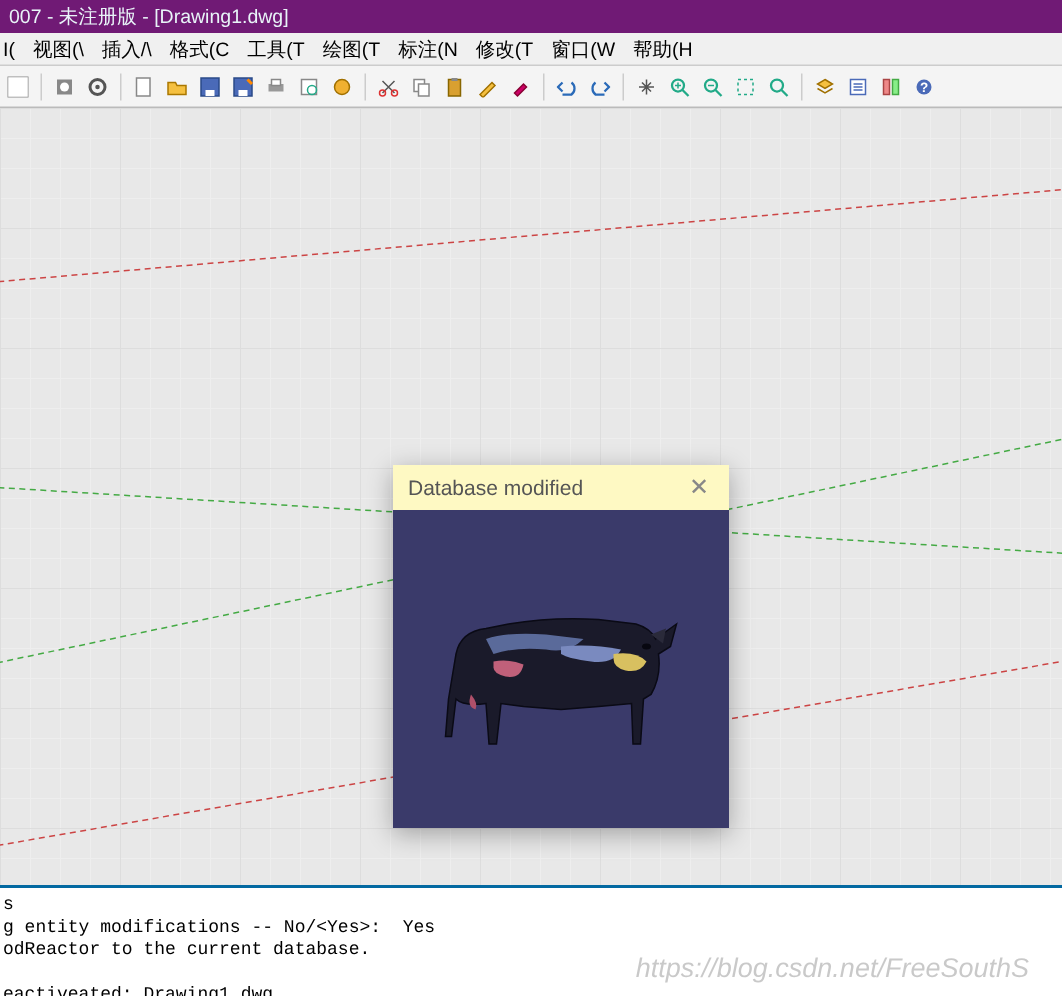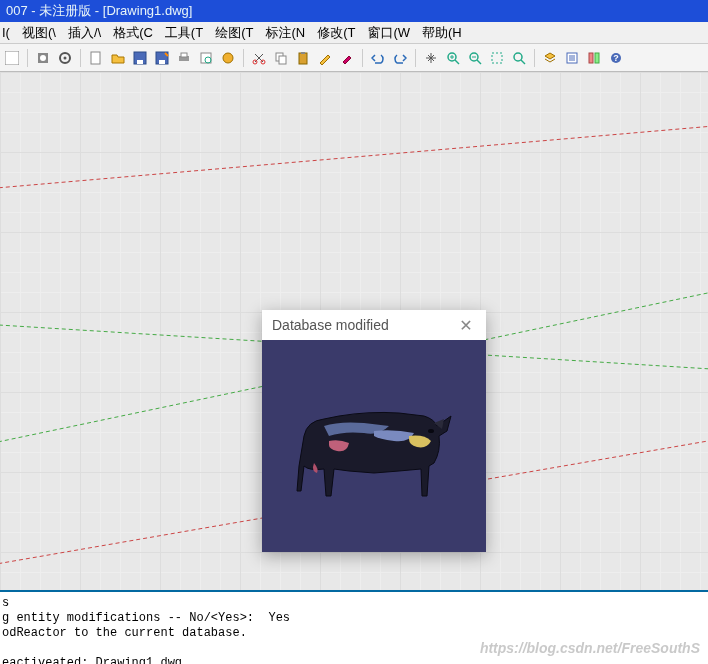--- a/index.html
+++ b/index.html
@@ -1,45 +1,45 @@
 <!DOCTYPE html>
 <html><head>
   <meta charset="utf-8">
   <style>
     * { box-sizing: border-box; margin: 0; padding: 0; }
     body { width: 708px; height: 664px; overflow: hidden; font-family: "Microsoft YaHei", Arial, sans-serif; font-size: 12px; background: #fff; position: relative; }
     
-    .titlebar { height: 22px; background: #1d4ed8; color: #e8f4f8; padding: 2px 6px; font-size: 13px; white-space: nowrap; }
+    .titlebar { height: 22px; background: #701a75; color: #e8f4f8; padding: 2px 6px; font-size: 13px; white-space: nowrap; }
     
     .menubar { height: 22px; background: #f0f0f0; border-bottom: 1px solid #ccc; display: flex; align-items: center; padding-left: 2px; gap: 12px; font-size: 13px; white-space: nowrap; overflow: hidden; }
     .menubar span { cursor: default; }
     
     .toolbar { height: 28px; background: #f4f4f4; border-bottom: 1px solid #bbb; display: flex; align-items: center; padding: 2px; gap: 2px; overflow: hidden; white-space: nowrap; }
     .tbicon { width: 20px; height: 20px; display: inline-flex; align-items: center; justify-content: center; border: 1px solid transparent; cursor: pointer; }
     .tbsep { width: 1px; height: 18px; background: #ccc; margin: 0 3px; }
     
     .viewport { position: relative; height: 518px; background: #e8e8e8; overflow: hidden; }
     .grid-bg { position: absolute; inset: 0; background-image: 
       linear-gradient(#ddd 1px, transparent 1px),
       linear-gradient(90deg, #ddd 1px, transparent 1px),
       linear-gradient(#eee 1px, transparent 1px),
       linear-gradient(90deg, #eee 1px, transparent 1px);
       background-size: 80px 80px, 80px 80px, 20px 20px, 20px 20px;
     }
     .axis-red { position: absolute; top: 0; left: 0; width: 100%; height: 100%; pointer-events: none; }
     .axis-green { position: absolute; top: 0; left: 0; width: 100%; height: 100%; pointer-events: none; }
     
-    .popup { position: absolute; left: 262px; top: 238px; width: 224px; background: #ffffff; box-shadow: 0 4px 16px rgba(0,0,0,0.3); }
+    .popup { position: absolute; left: 262px; top: 238px; width: 224px; background: #fef9c3; box-shadow: 0 4px 16px rgba(0,0,0,0.3); }
     .popup-title { height: 30px; display: flex; align-items: center; padding: 0 10px; font-size: 14px; color: #555; justify-content: space-between; }
     .popup-close { width: 20px; height: 20px; display: flex; align-items: center; justify-content: center; cursor: pointer; color: #888; font-size: 16px; }
     .popup-body { height: 212px; background: #3a3a6a; position: relative; display: flex; align-items: center; justify-content: center; }
     
     .cmd-area { border-top: 2px solid #0369a1; background: #fff; font-family: "Courier New", monospace; font-size: 12px; padding: 4px 2px; line-height: 15px; height: 74px; white-space: pre; overflow: hidden; }
     
-    .watermark { position: absolute; right: 8px; bottom: 8px; color: rgba(120,120,120,0.4); font-size: 14px; font-style: italic; pointer-events: none; font-weight: bold; }
+    .watermark { position: absolute; right: 22px; bottom: 8px; color: rgba(120,120,120,0.4); font-size: 18px; font-style: italic; pointer-events: none; }
   </style>
 </head>
 <body>
 
 <div class="titlebar">
   <span>007 - 未注册版 - [Drawing1.dwg]</span>
 </div>
 
 <div class="menubar">
   <span>I(</span>

